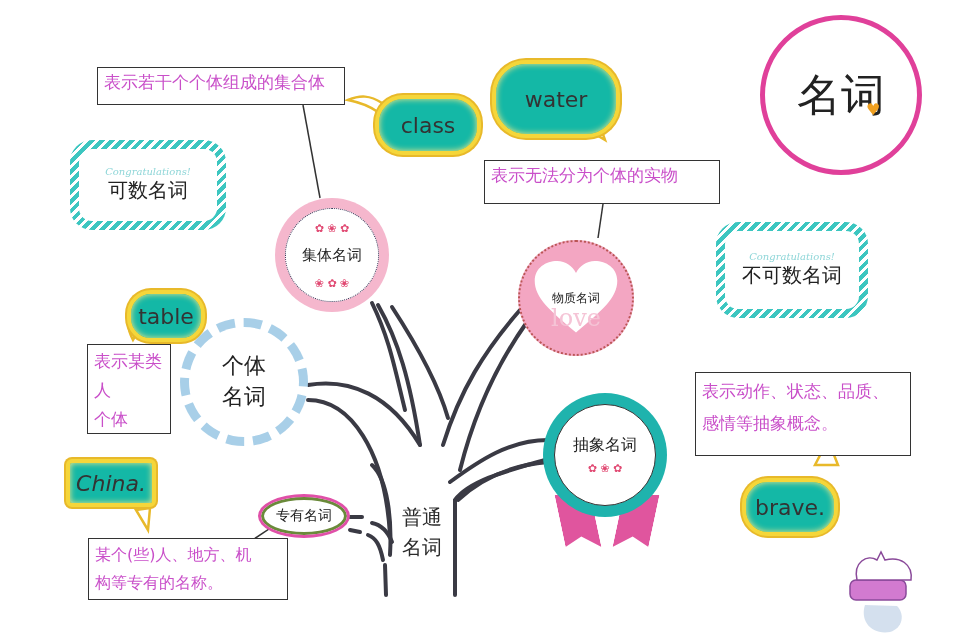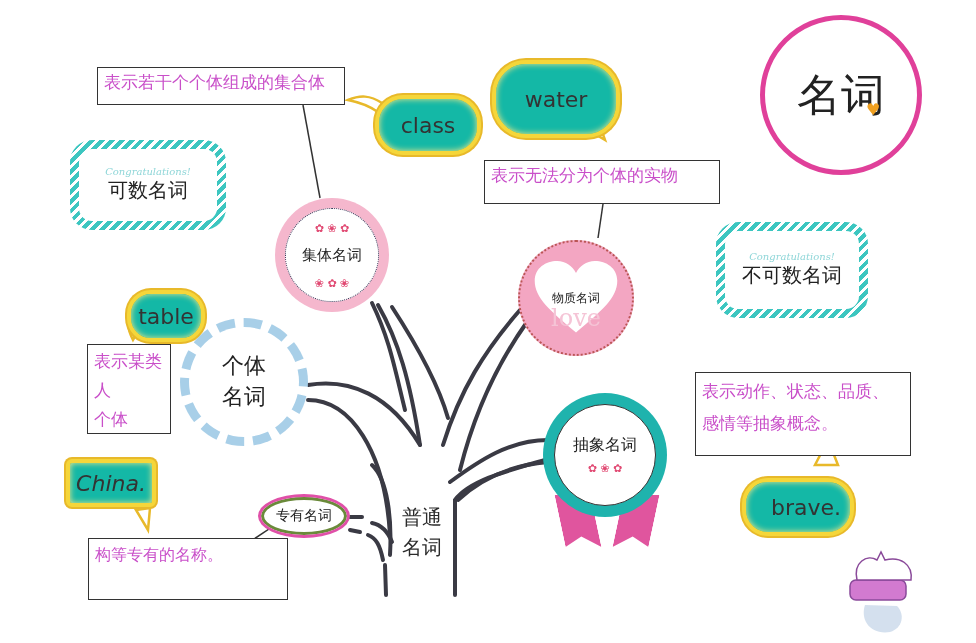--- a/index.html
+++ b/index.html
@@ -139,33 +139,34 @@
 
 <div class="ribbon" style="left:560px; top:495px; transform:skewX(12deg); clip-path:polygon(0 0,100% 0,100% 100%,50% 80%,0 100%);"></div>
 <div class="ribbon" style="left:618px; top:495px; transform:skewX(-12deg); clip-path:polygon(0 0,100% 0,100% 100%,50% 80%,0 100%);"></div>
 <div class="circle" style="left:543px; top:393px; width:124px; height:124px; background:#1fb3ad; padding:11px;">
   <div style="width:100%; height:100%; border-radius:50%; background:#fff; border:1.5px solid #333; display:flex; flex-direction:column; align-items:center; justify-content:center; box-sizing:border-box;">
     <span style="font-size:16px;">抽象名词</span>
     <span style="color:#e14a73; font-size:11px; margin-top:6px;">✿ ❀ ✿</span>
   </div>
 </div>
 
-<div class="cloud" style="left:742px; top:478px; width:88px; height:50px; border-radius:26px;padding-left:16px;">
+<div class="cloud" style="left:742px; top:478px; width:88px; height:50px; border-radius:26px;">
   <span>brave.</span>
 </div>
 
 <div class="cloud" style="left:66px; top:459px; width:82px; height:40px; border-radius:6px;font-style:italic;">
   <span>China.</span>
 </div>
 
 <div class="circle" style="left:258px; top:494px; width:92px; height:44px; border:3px solid #e050a8; box-shadow:inset 0 0 0 3px #6a8a3a; background:#fff; font-size:14px;">
   <span>专有名词</span>
 </div>
 
 <div class="rect-box" style="left:88px; top:538px; width:200px; height:62px; font-size:16px; line-height:1.75;">
+  <div>某个(些)人、地方、机</div>
   <div>构等专有的名称。</div>
 </div>
 
 <div class="abs" style="left:402px; top:495px; font-size:20px; line-height:1.5; text-align:center;margin-top:7px;">
   <div>普通</div>
   <div>名词</div>
 </div>
 
 <svg class="cat" style="left:845px; top:550px;" width="80" height="90" viewBox="0 0 80 90">
   <rect x="5" y="30" width="56" height="20" rx="6" fill="#d27ad0" stroke="#8a4a9a" stroke-width="1.5"></rect>

